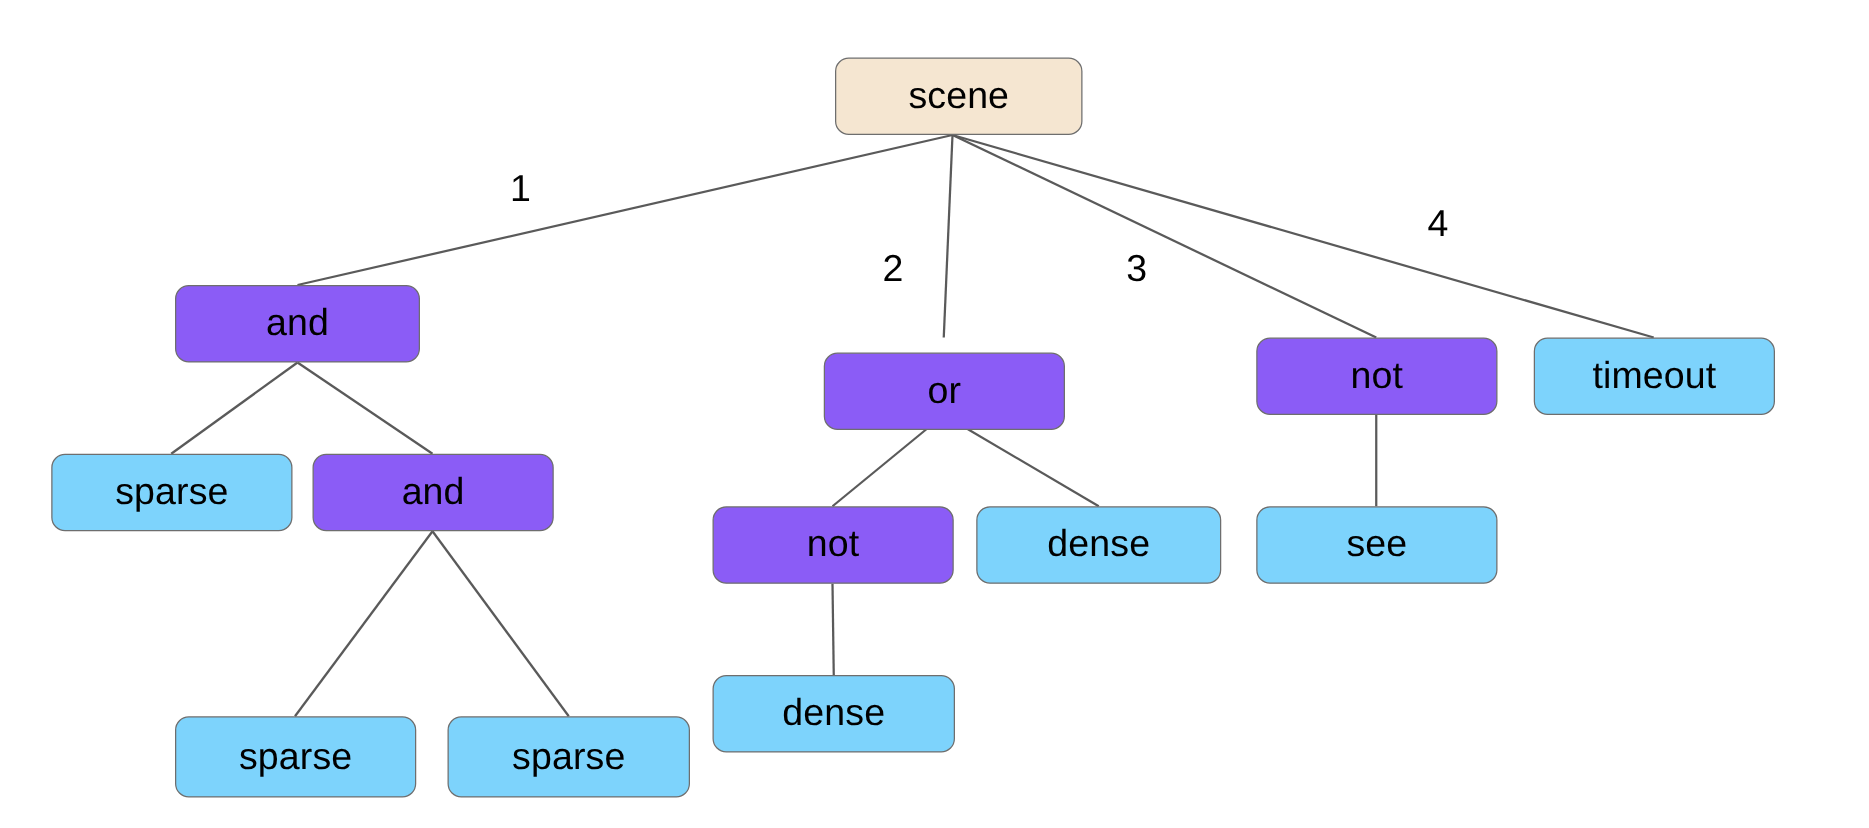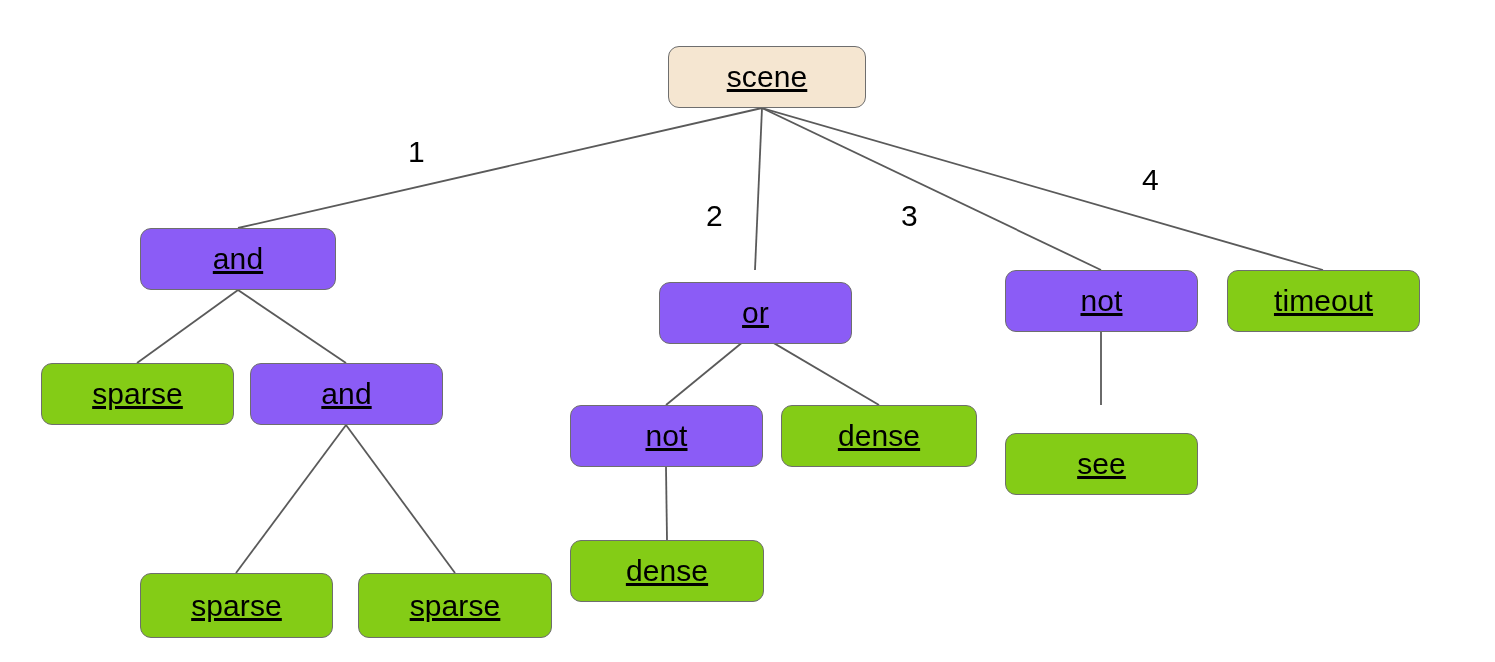--- a/index.html
+++ b/index.html
@@ -31,24 +31,23 @@
     border-radius: 11px;
     display: flex;
     align-items: center;
     justify-content: center;
     color: #000000;
     font-size: 30px;
     line-height: 1;
     letter-spacing: 0.1px;
     white-space: nowrap;
     z-index: 2;
-    text-decoration: underline;
   }
   .node-op   { background: #8b5cf6; }
-  .node-leaf { background: #84cc16; }
+  .node-leaf { background: #7dd3fc; }
   .node-root { background: #F5E6D1; }
   .edge-label {
     position: absolute;
     color: #000000;
     font-size: 30px;
     line-height: 1;
     z-index: 3;
     white-space: nowrap;
   }
 </style>
@@ -73,21 +72,21 @@
   <div id="node-layer">
       <div class="node node-root" style="left: 668px; top: 46px; width: 198px; height: 62px;">scene</div>
       <div class="node node-op" style="left: 140px; top: 228px; width: 196px; height: 62px;">and</div>
       <div class="node node-op" style="left: 659px; top: 282px; width: 193px; height: 62px;">or</div>
       <div class="node node-op" style="left: 1005px; top: 270px; width: 193px; height: 62px;">not</div>
       <div class="node node-leaf" style="left: 1227px; top: 270px; width: 193px; height: 62px;">timeout</div>
       <div class="node node-leaf" style="left: 41px; top: 363px; width: 193px; height: 62px;">sparse</div>
       <div class="node node-op" style="left: 250px; top: 363px; width: 193px; height: 62px;">and</div>
       <div class="node node-op" style="left: 570px; top: 405px; width: 193px; height: 62px;">not</div>
       <div class="node node-leaf" style="left: 781px; top: 405px; width: 196px; height: 62px;">dense</div>
-      <div class="node node-leaf" style="left: 1005px; top: 405px; width: 193px; height: 62px; margin-top: 28px;">see</div>
+      <div class="node node-leaf" style="left: 1005px; top: 405px; width: 193px; height: 62px;">see</div>
       <div class="node node-leaf" style="left: 140px; top: 573px; width: 193px; height: 65px;">sparse</div>
       <div class="node node-leaf" style="left: 358px; top: 573px; width: 194px; height: 65px;">sparse</div>
       <div class="node node-leaf" style="left: 570px; top: 540px; width: 194px; height: 62px;">dense</div>
     </div>
   <div id="label-layer">
       <div class="edge-label" style="left: 408px; top: 137px;">1</div>
       <div class="edge-label" style="left: 706px; top: 201px;">2</div>
       <div class="edge-label" style="left: 901px; top: 201px;">3</div>
       <div class="edge-label" style="left: 1142px; top: 165px;">4</div>
     </div>

